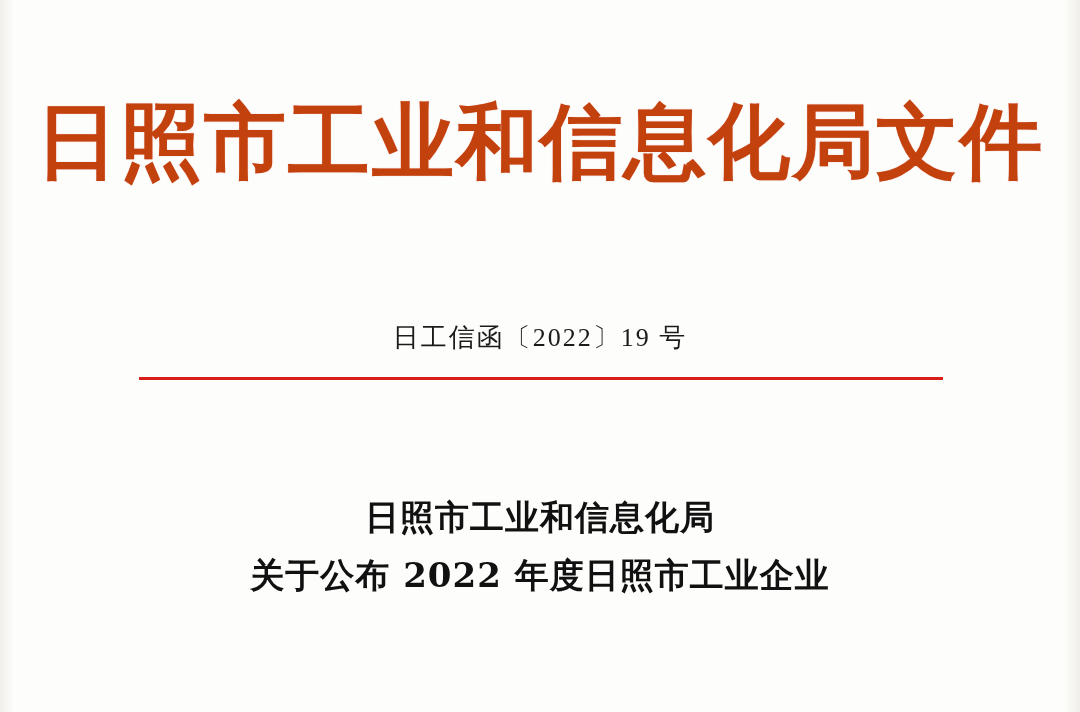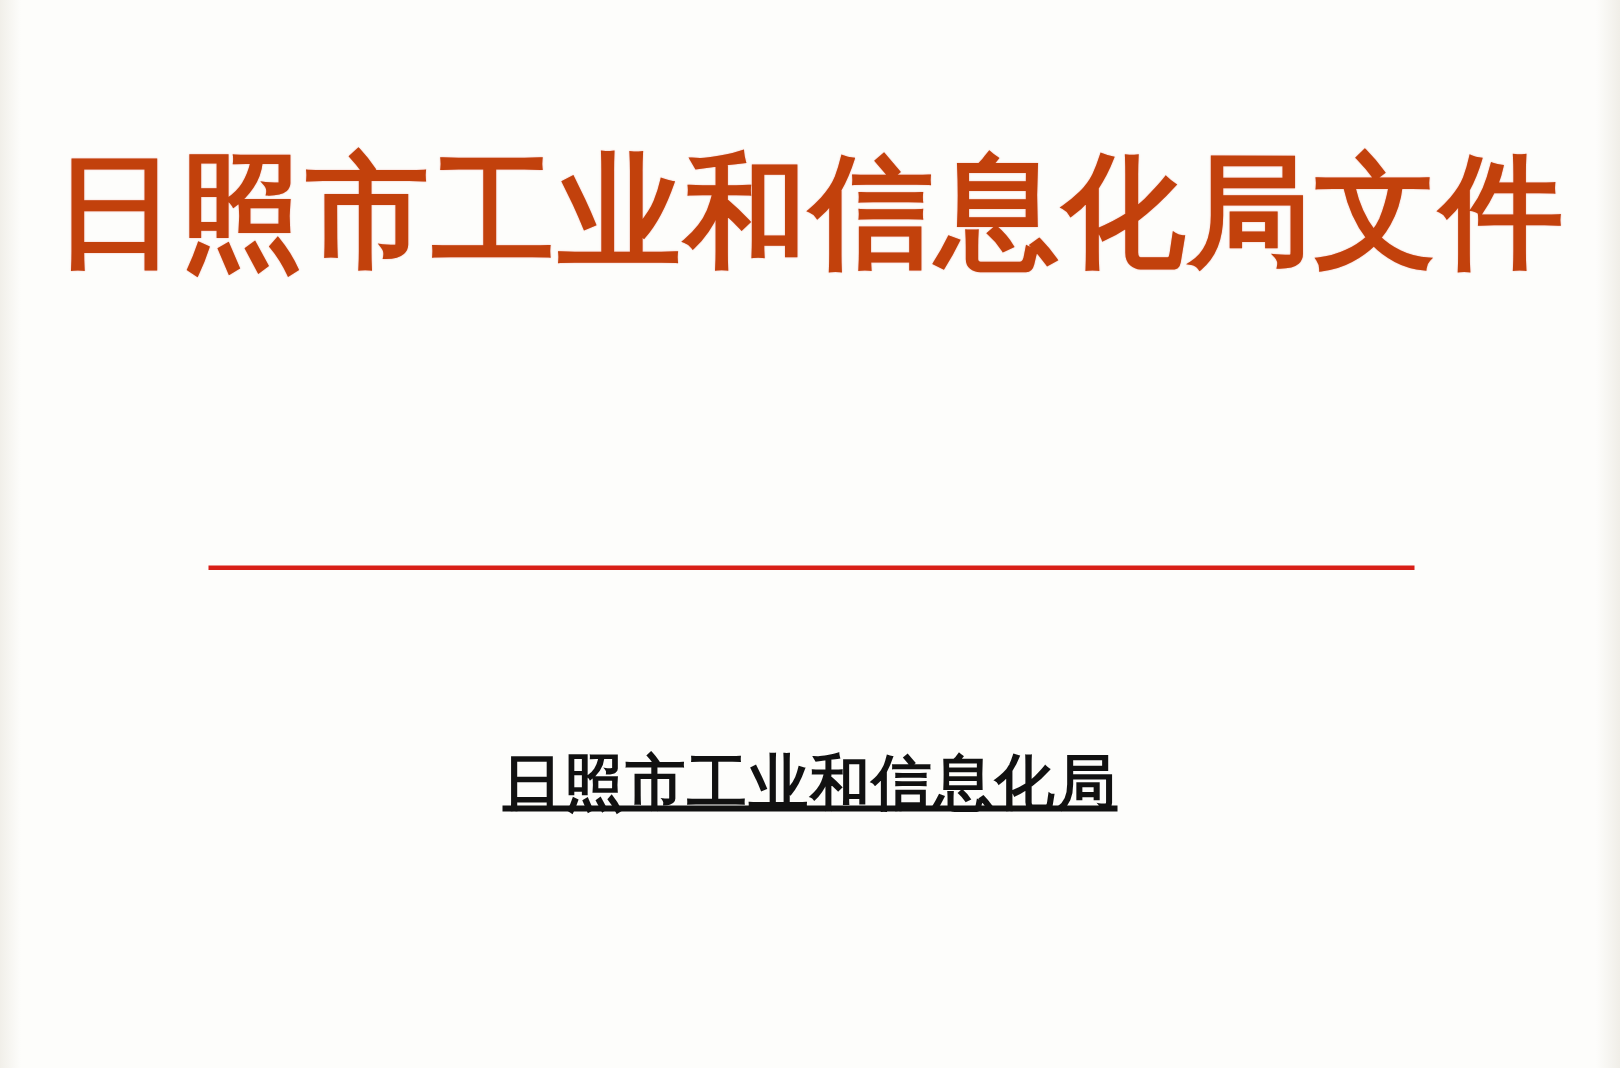--- a/index.html
+++ b/index.html
@@ -85,36 +85,37 @@
     top: 488px;
     left: 0;
     width: 100%;
     text-align: center;
     color: #111111;
   }
 
   .doc-title-line {
     font-family: "DejaVu Serif", "Liberation Serif", serif;
     font-weight: bold;
-    font-size: 40px;
+    font-size: 34px;
     line-height: 1.72;
     letter-spacing: 1px;
     white-space: nowrap;
-    text-decoration: underline;
   }
 </style>
 </head>
 <body>
 
 <div class="page">
 
   <div class="doc-header">
     <div class="doc-header-title">日照市工业和信息化局文件</div>
   </div>
 
+  <div class="doc-number">日工信函〔2022〕19 号</div>
 
   <div class="red-rule"></div>
 
   <div class="doc-title-block">
     <div class="doc-title-line">日照市工业和信息化局</div>
+    <div class="doc-title-line">关于公布 2022 年度日照市工业企业</div>
   </div>
 
 </div>
 
 </body></html>

